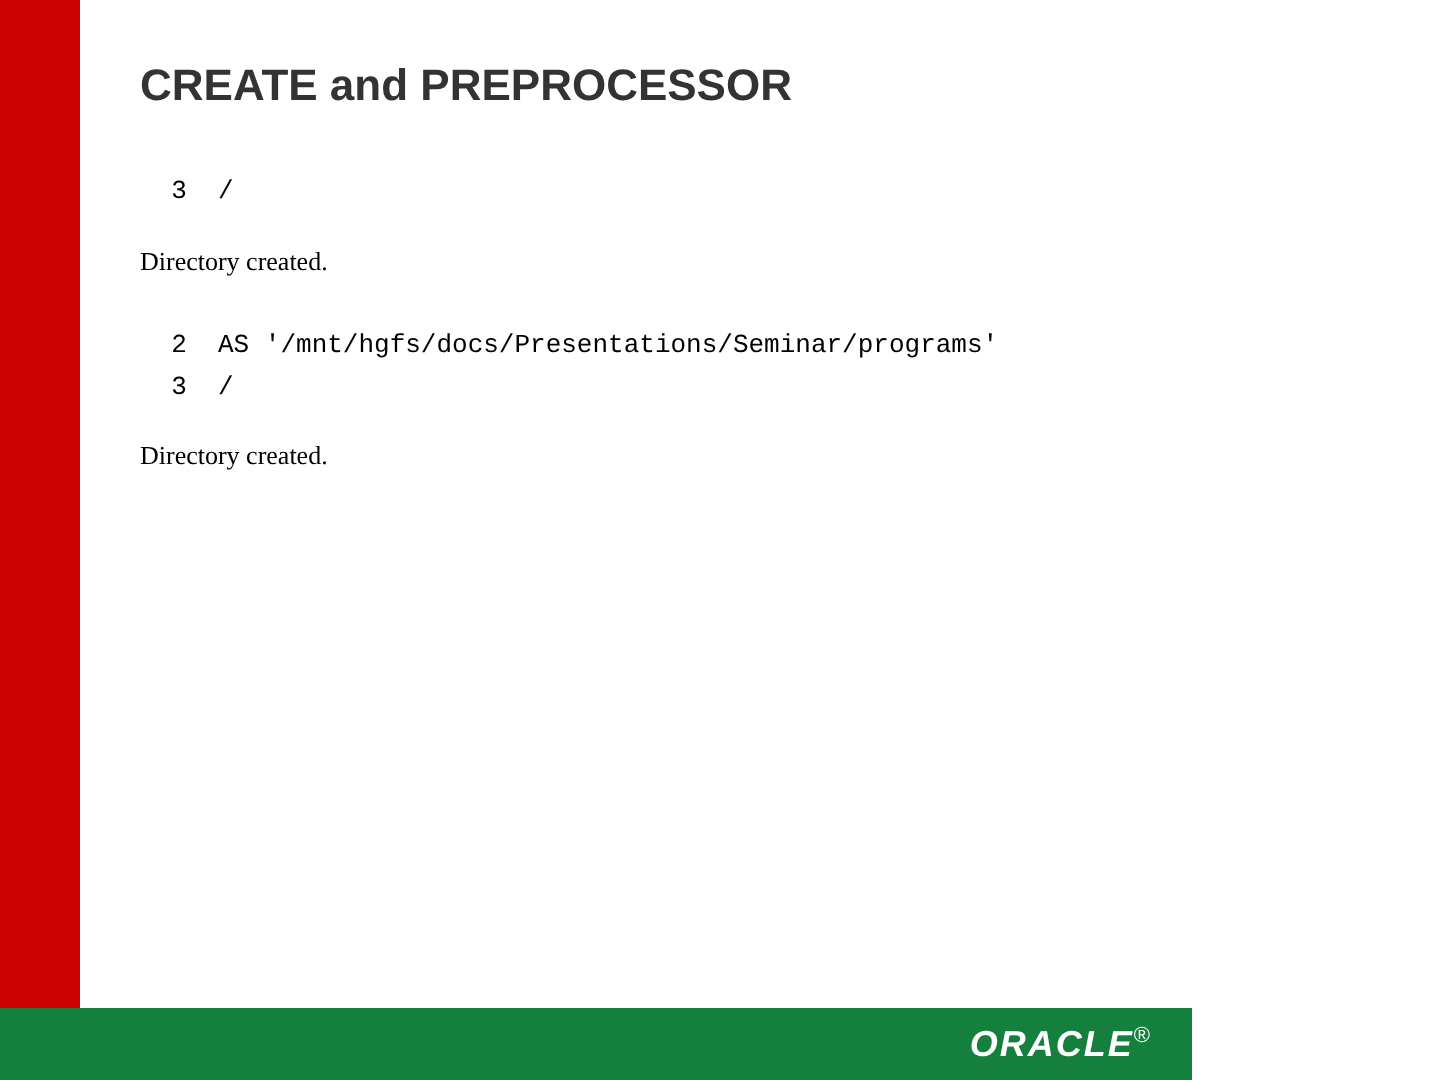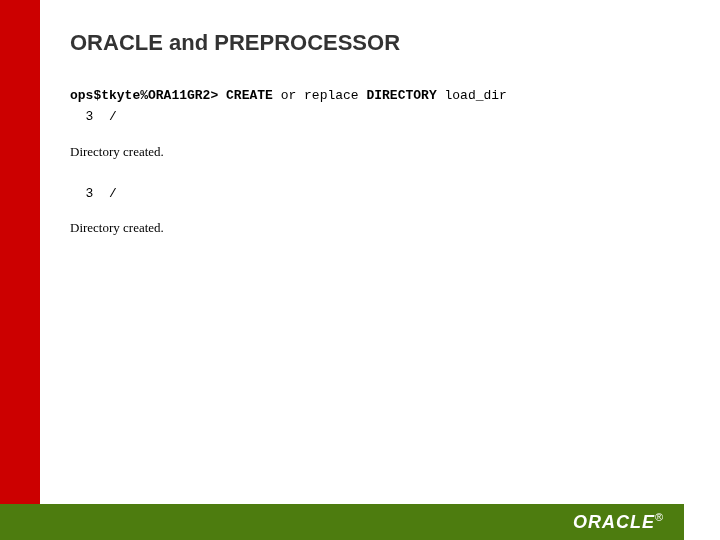--- a/index.html
+++ b/index.html
@@ -23,23 +23,23 @@
       left: 0;
       width: 40px;
       height: 540px;
       background: #cc0000;
     }
 
     .bottom-bar {
       position: absolute;
       bottom: 0;
       left: 0;
-      width: 684px;
+      width: 596px;
       height: 36px;
-      background: #4d7c0f;
+      background: #15803d;
       display: flex;
       align-items: center;
       justify-content: flex-end;
       padding-right: 20px;
       margin-top: 32px;
     }
 
     .oracle-logo {
       color: #ffffff;
       font-size: 18px;
@@ -94,30 +94,30 @@
       color: #000000;
       margin-bottom: 24px;
     }
   </style>
 </head>
 <body>
 
 <div class="red-bar"></div>
 
 <div class="content">
-  <h1 class="page-title">ORACLE and PREPROCESSOR</h1>
+  <h1 class="page-title">CREATE and PREPROCESSOR</h1>
 
   <div class="code-block">
-    <div><span class="prompt">ops$tkyte%ORA11GR2&gt; </span><span class="kw">CREATE</span> or replace <span class="kw">DIRECTORY</span> load_dir</div>
     <div>&nbsp;&nbsp;3&nbsp;&nbsp;/</div>
   </div>
 
   <div class="status-text">Directory created.</div>
 
   <div class="code-block">
+    <div>&nbsp;&nbsp;2&nbsp;&nbsp;AS '/mnt/hgfs/docs/Presentations/Seminar/programs'</div>
     <div>&nbsp;&nbsp;3&nbsp;&nbsp;/</div>
   </div>
 
   <div class="status-text">Directory created.</div>
 </div>
 
 <div class="bottom-bar">
   <div class="oracle-logo">
     ORACLE<span>®</span>
   </div>

